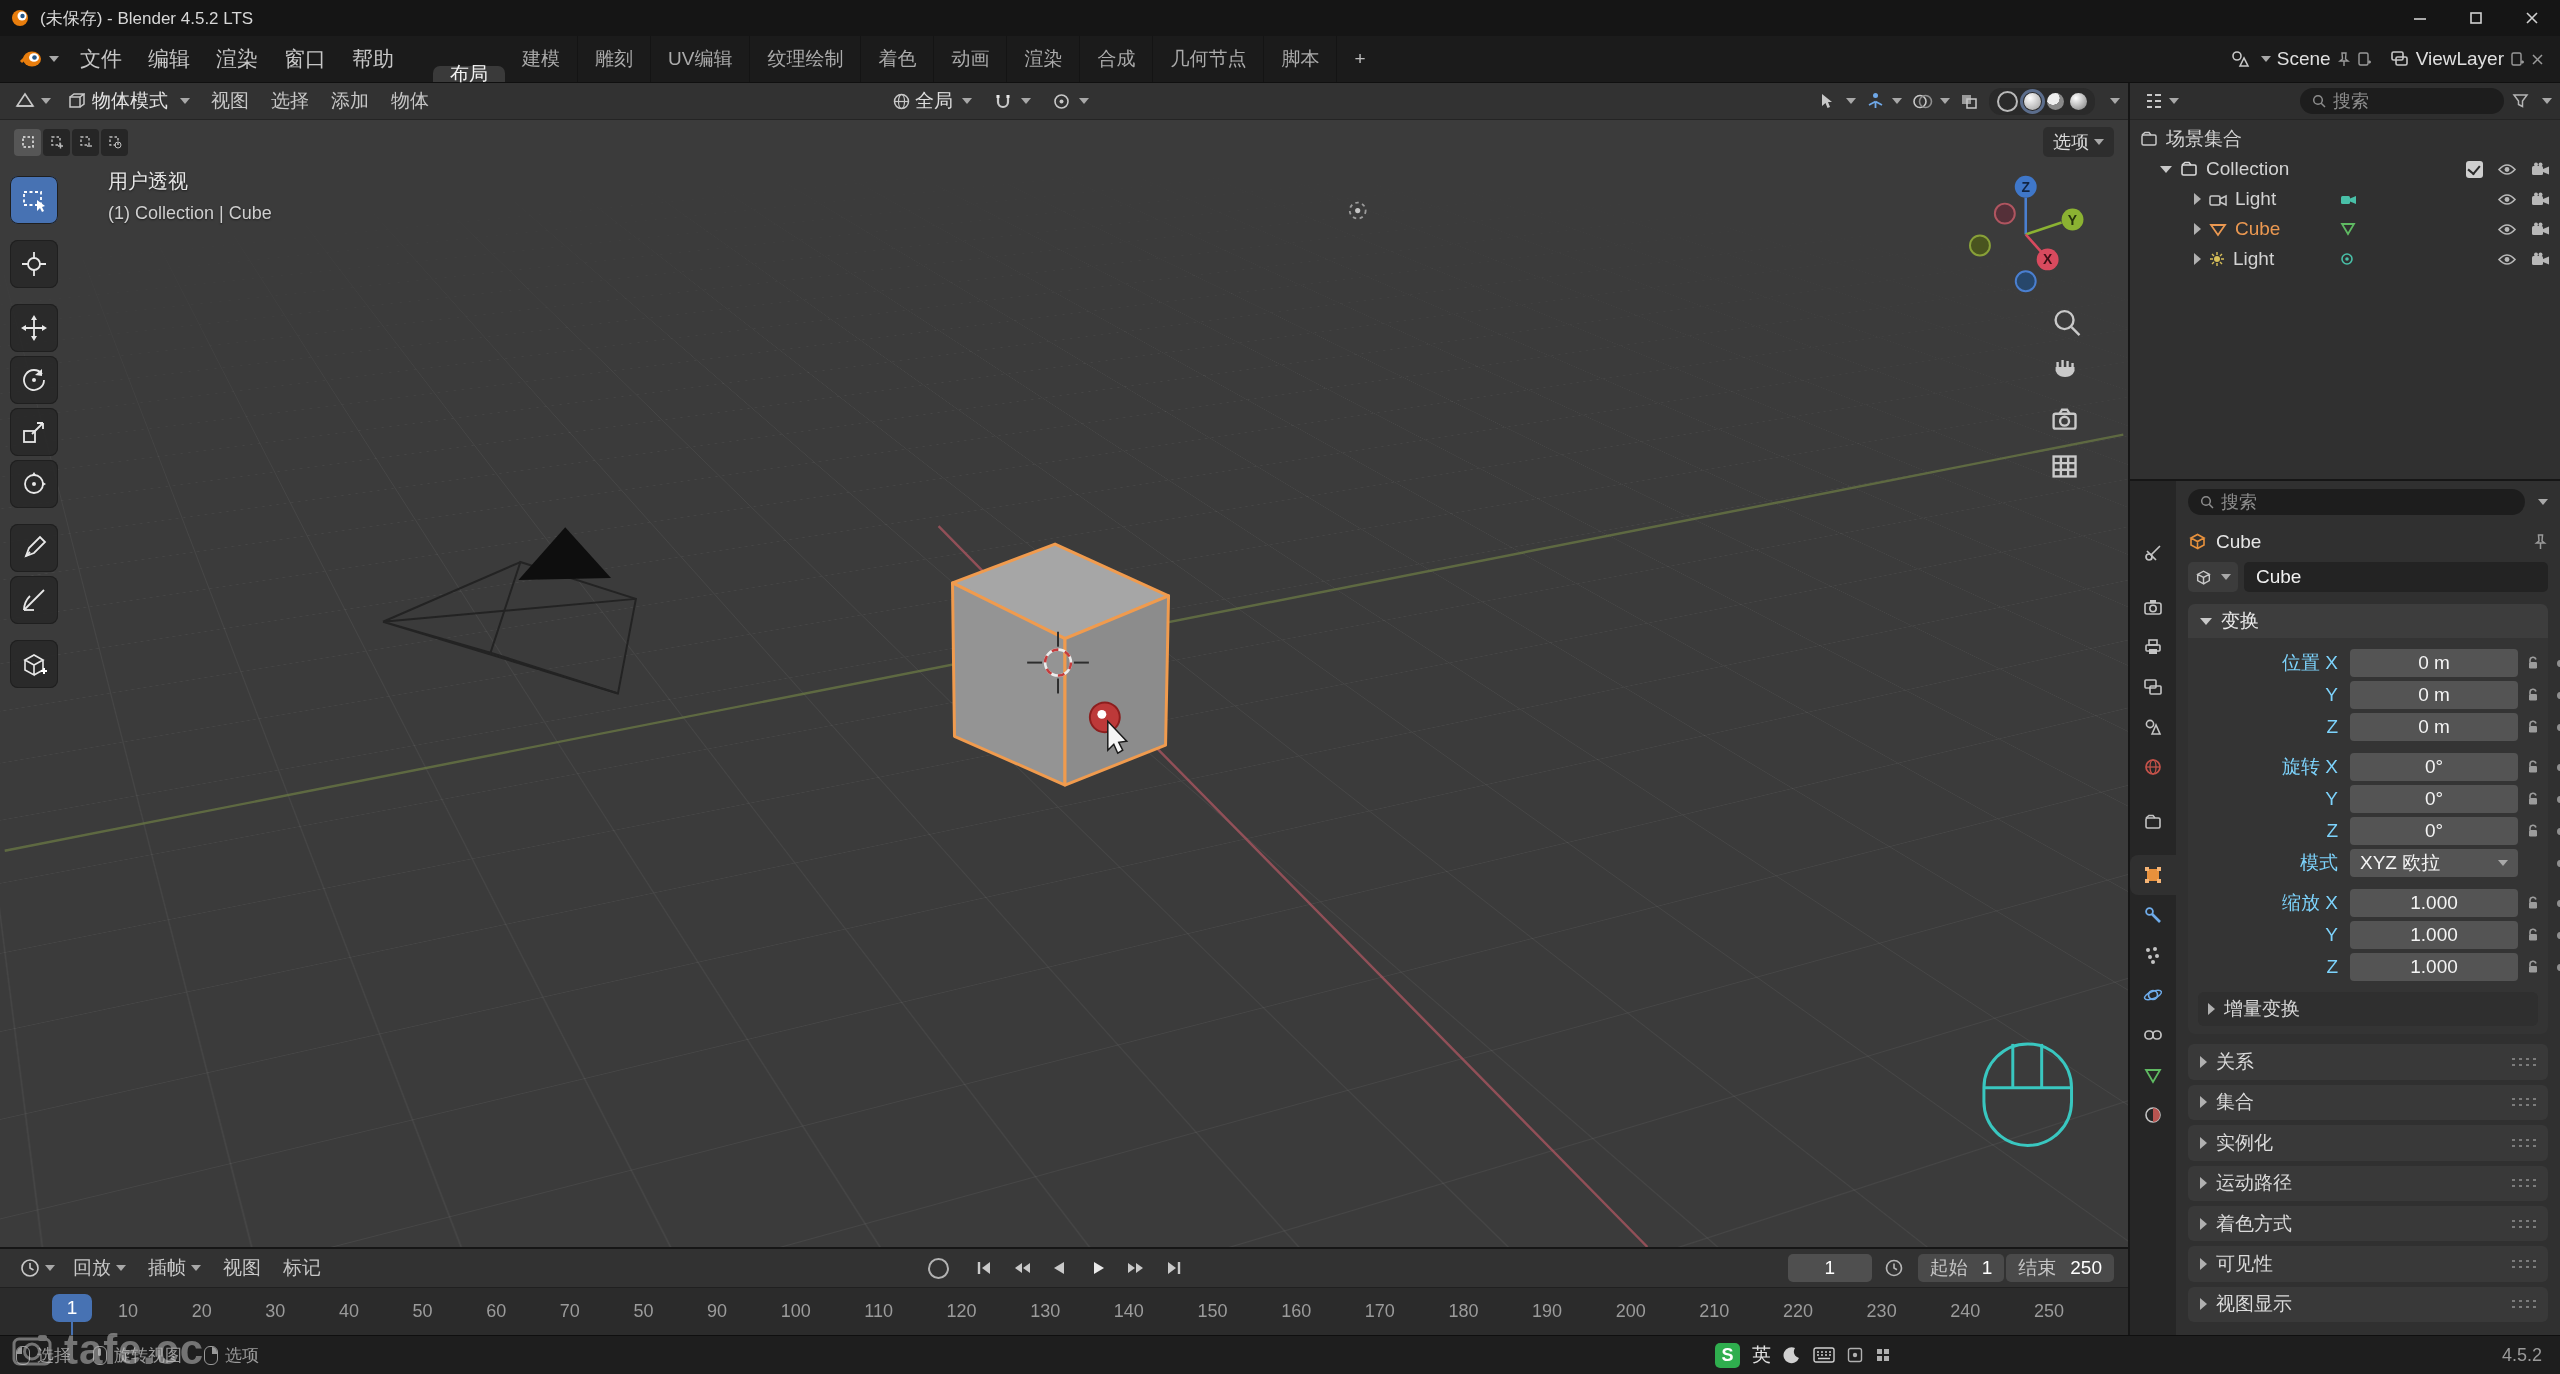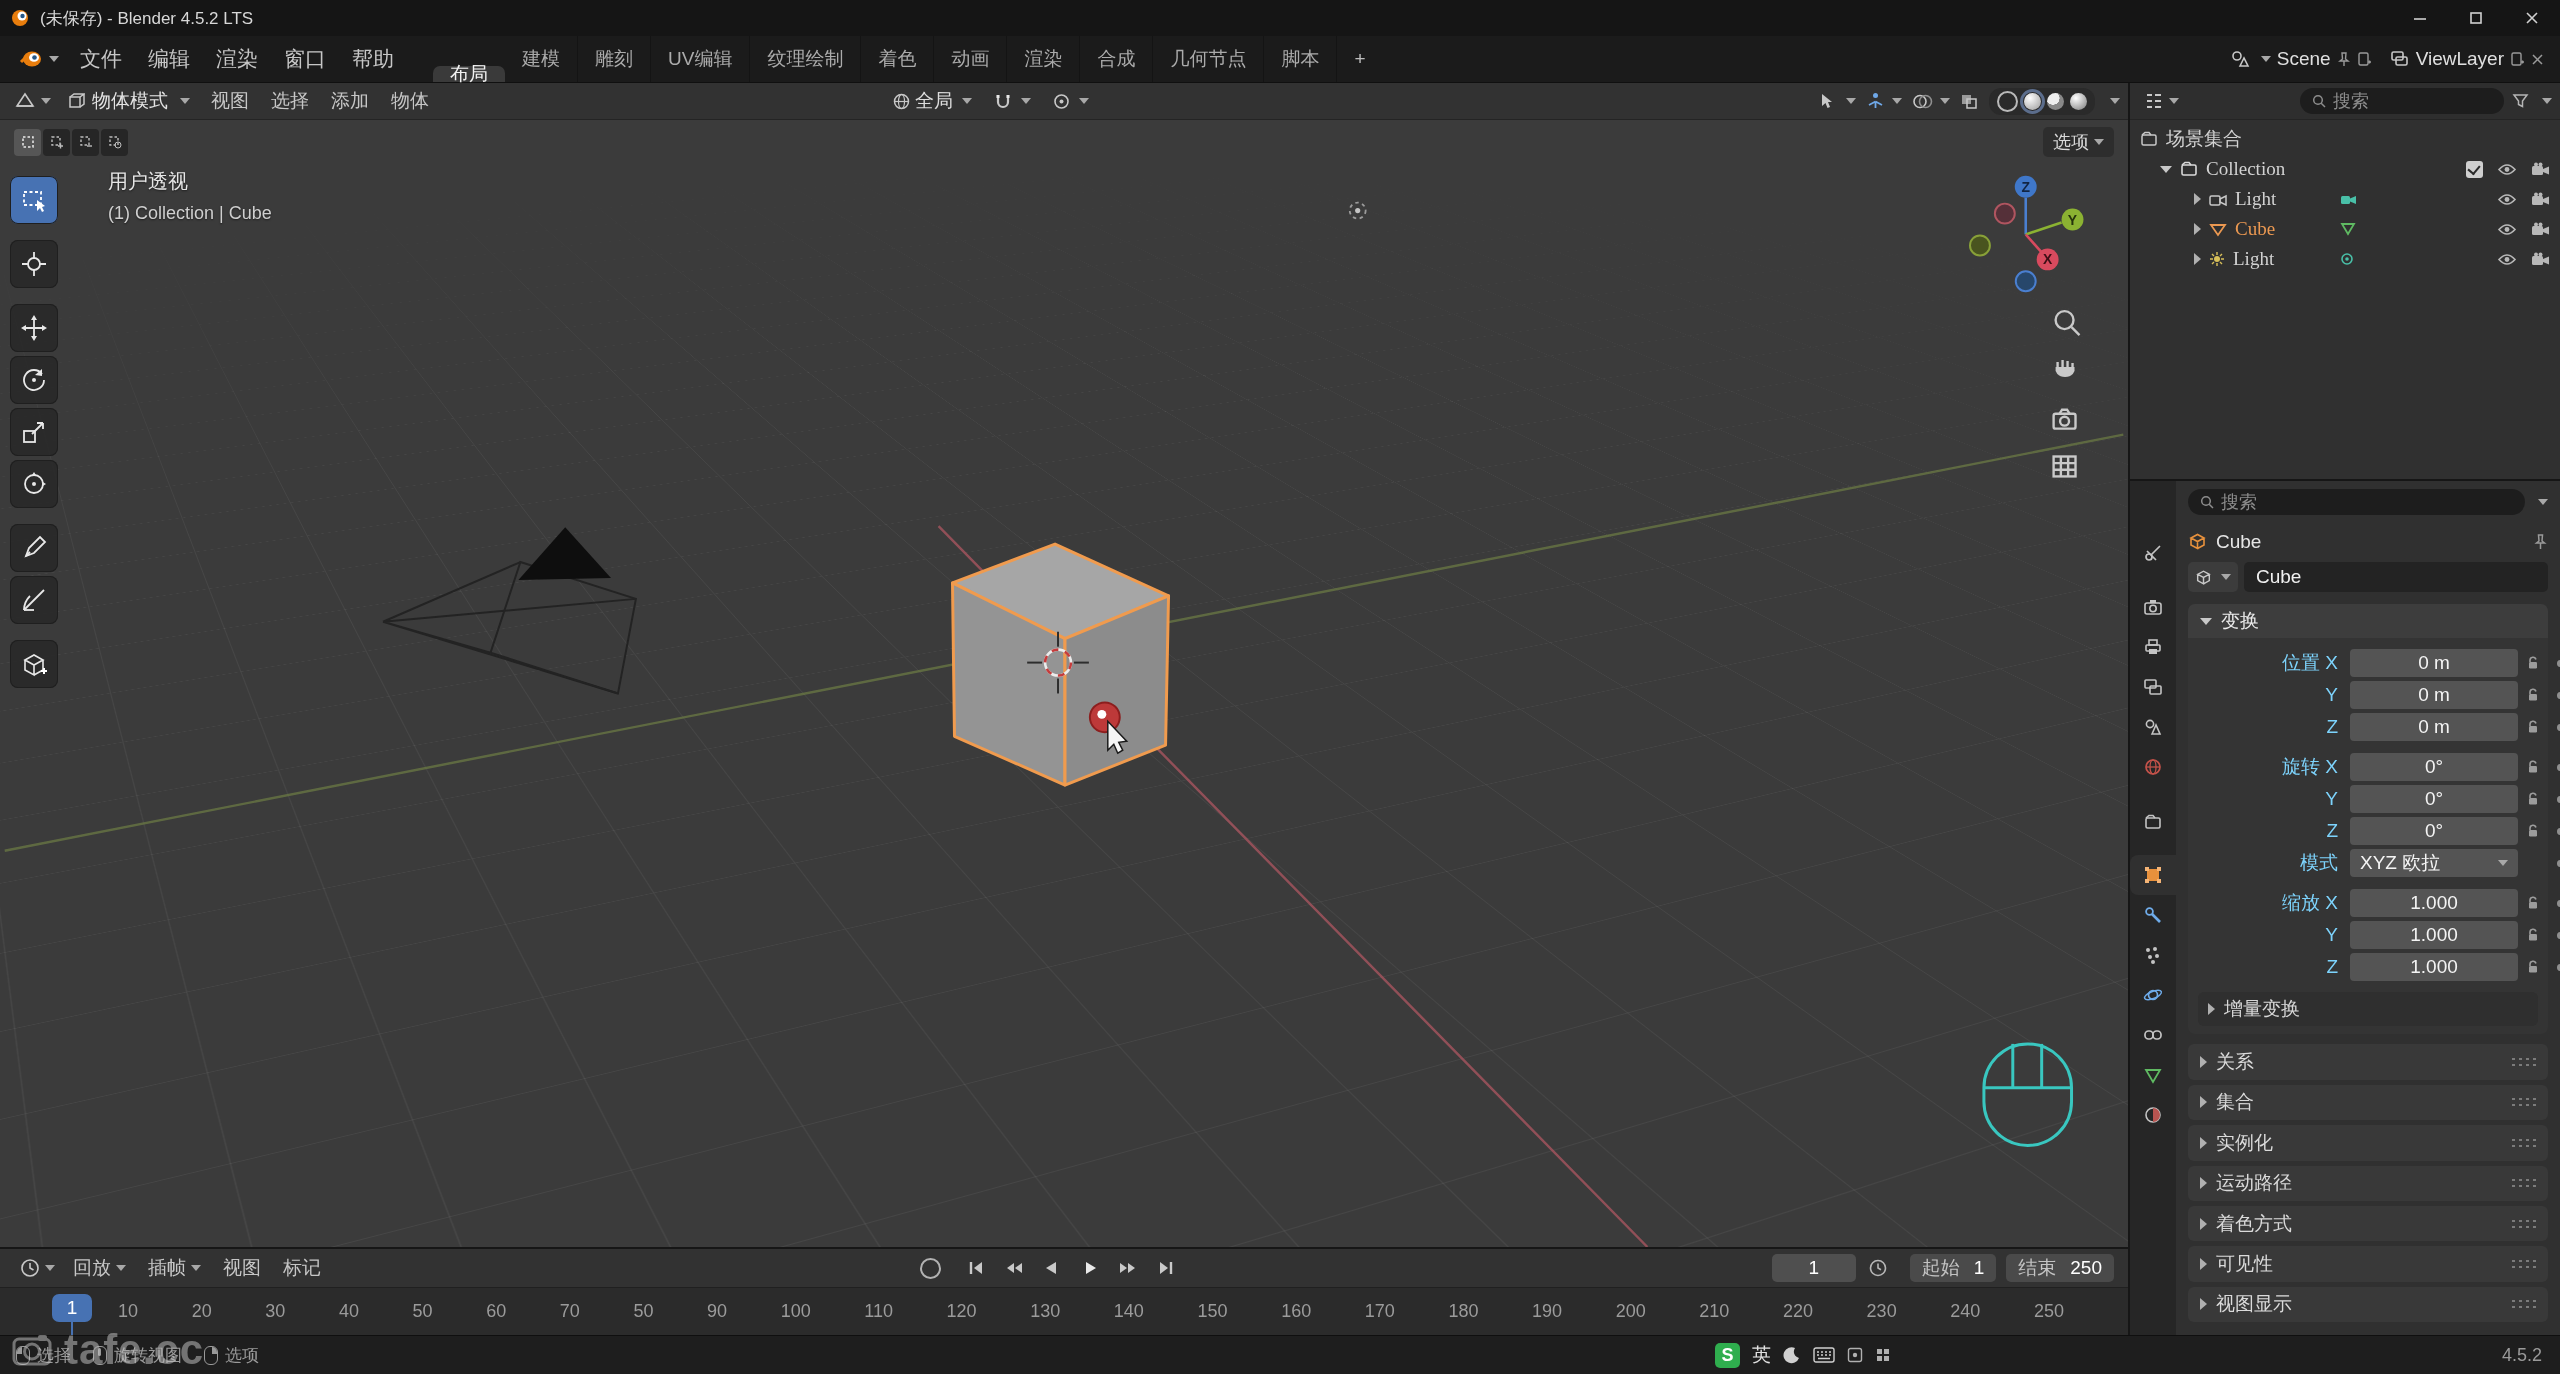--- a/index.html
+++ b/index.html
@@ -78,34 +78,34 @@
 
   
   .timeline{height:86px;display:flex;flex-direction:column;border-top:2px solid #161616;flex:0 0 auto;}
   .tl-header{height:38px;background:#323232;display:flex;align-items:center;padding:0 14px;gap:2px;}
   .tl-header .menu{font-size:19px;padding:0 10px;}
   .autokey{width:17px;height:17px;border:2px solid #b2b2b2;border-radius:50%;margin-right:16px;}
   .pb-group{display:flex;align-items:center;gap:4px;}
   .pb-btn{width:34px;height:26px;display:flex;align-items:center;justify-content:center;border-radius:4px;}
   .frame-field{width:84px;height:28px;background:#4f4f4f;border-radius:5px;display:flex;align-items:center;justify-content:center;font-size:19px;color:#fff;margin-right:10px;}
   .tl-clock{margin-right:12px;}
-  .range-field{height:28px;background:#4a4a4a;border-radius:5px;display:flex;align-items:center;justify-content:space-between;font-size:19px;padding:0 12px;margin-left:8px;}
+  .range-field{height:28px;background:#4a4a4a;border-radius:5px;display:flex;align-items:center;justify-content:space-between;font-size:19px;padding:0 12px;}
   .range-field .rf-label{color:#c3c3c3;margin-right:14px;}
   .range-field .rf-value{color:#fff;}
   .tl-ruler{flex:1;background:#2b2b2b;position:relative;border-top:1px solid #202020;}
   .frame-marker{position:absolute;left:52px;top:6px;width:40px;height:28px;background:#4772b3;border-radius:7px;display:flex;align-items:center;justify-content:center;font-size:19px;color:#fff;}
   .playhead{position:absolute;left:71px;top:34px;bottom:0;width:2px;background:#4772b3;}
   .ticks{position:absolute;left:118px;right:64px;top:0;bottom:0;display:flex;justify-content:space-between;align-items:center;}
   .ticks span{font-size:18px;color:#9b9b9b;}
 
   
   .outliner{height:396px;display:flex;flex-direction:column;border-bottom:2px solid #161616;flex:0 0 auto;}
   .outliner-header{height:36px;background:#2e2e2e;display:flex;align-items:center;padding:0 8px;gap:8px;border-bottom:1px solid #242424;}
   .searchbox{display:flex;align-items:center;gap:7px;background:#1d1d1d;border-radius:14px;height:26px;padding:0 12px;color:#8d8d8d;font-size:18px;}
-  .ol-tree{flex:1;padding:4px 0;overflow:hidden;font-family:Liberation Serif, serif;}
+  .ol-tree{flex:1;padding:4px 0;overflow:hidden;}
   .ol-row{height:30px;display:flex;align-items:center;position:relative;font-size:19px;color:#d2d2d2;padding-left:10px;}
   .ol-row .name{margin-left:8px;}
   .ol-row.sel .name{color:#eb9851;}
   .ol-ind1{padding-left:30px;}
   .ol-ind2{padding-left:64px;}
   .ol-right{position:absolute;right:10px;display:flex;align-items:center;gap:14px;}
   .data-icon{position:absolute;left:210px;display:flex;}
   .checkbox{width:17px;height:17px;background:#cfcfcf;border-radius:3px;position:relative;}
   .checkbox::after{content:"";position:absolute;left:4px;top:2px;width:6px;height:9px;border:solid #2a2a2a;border-width:0 2.5px 2.5px 0;transform:rotate(40deg);}
 

